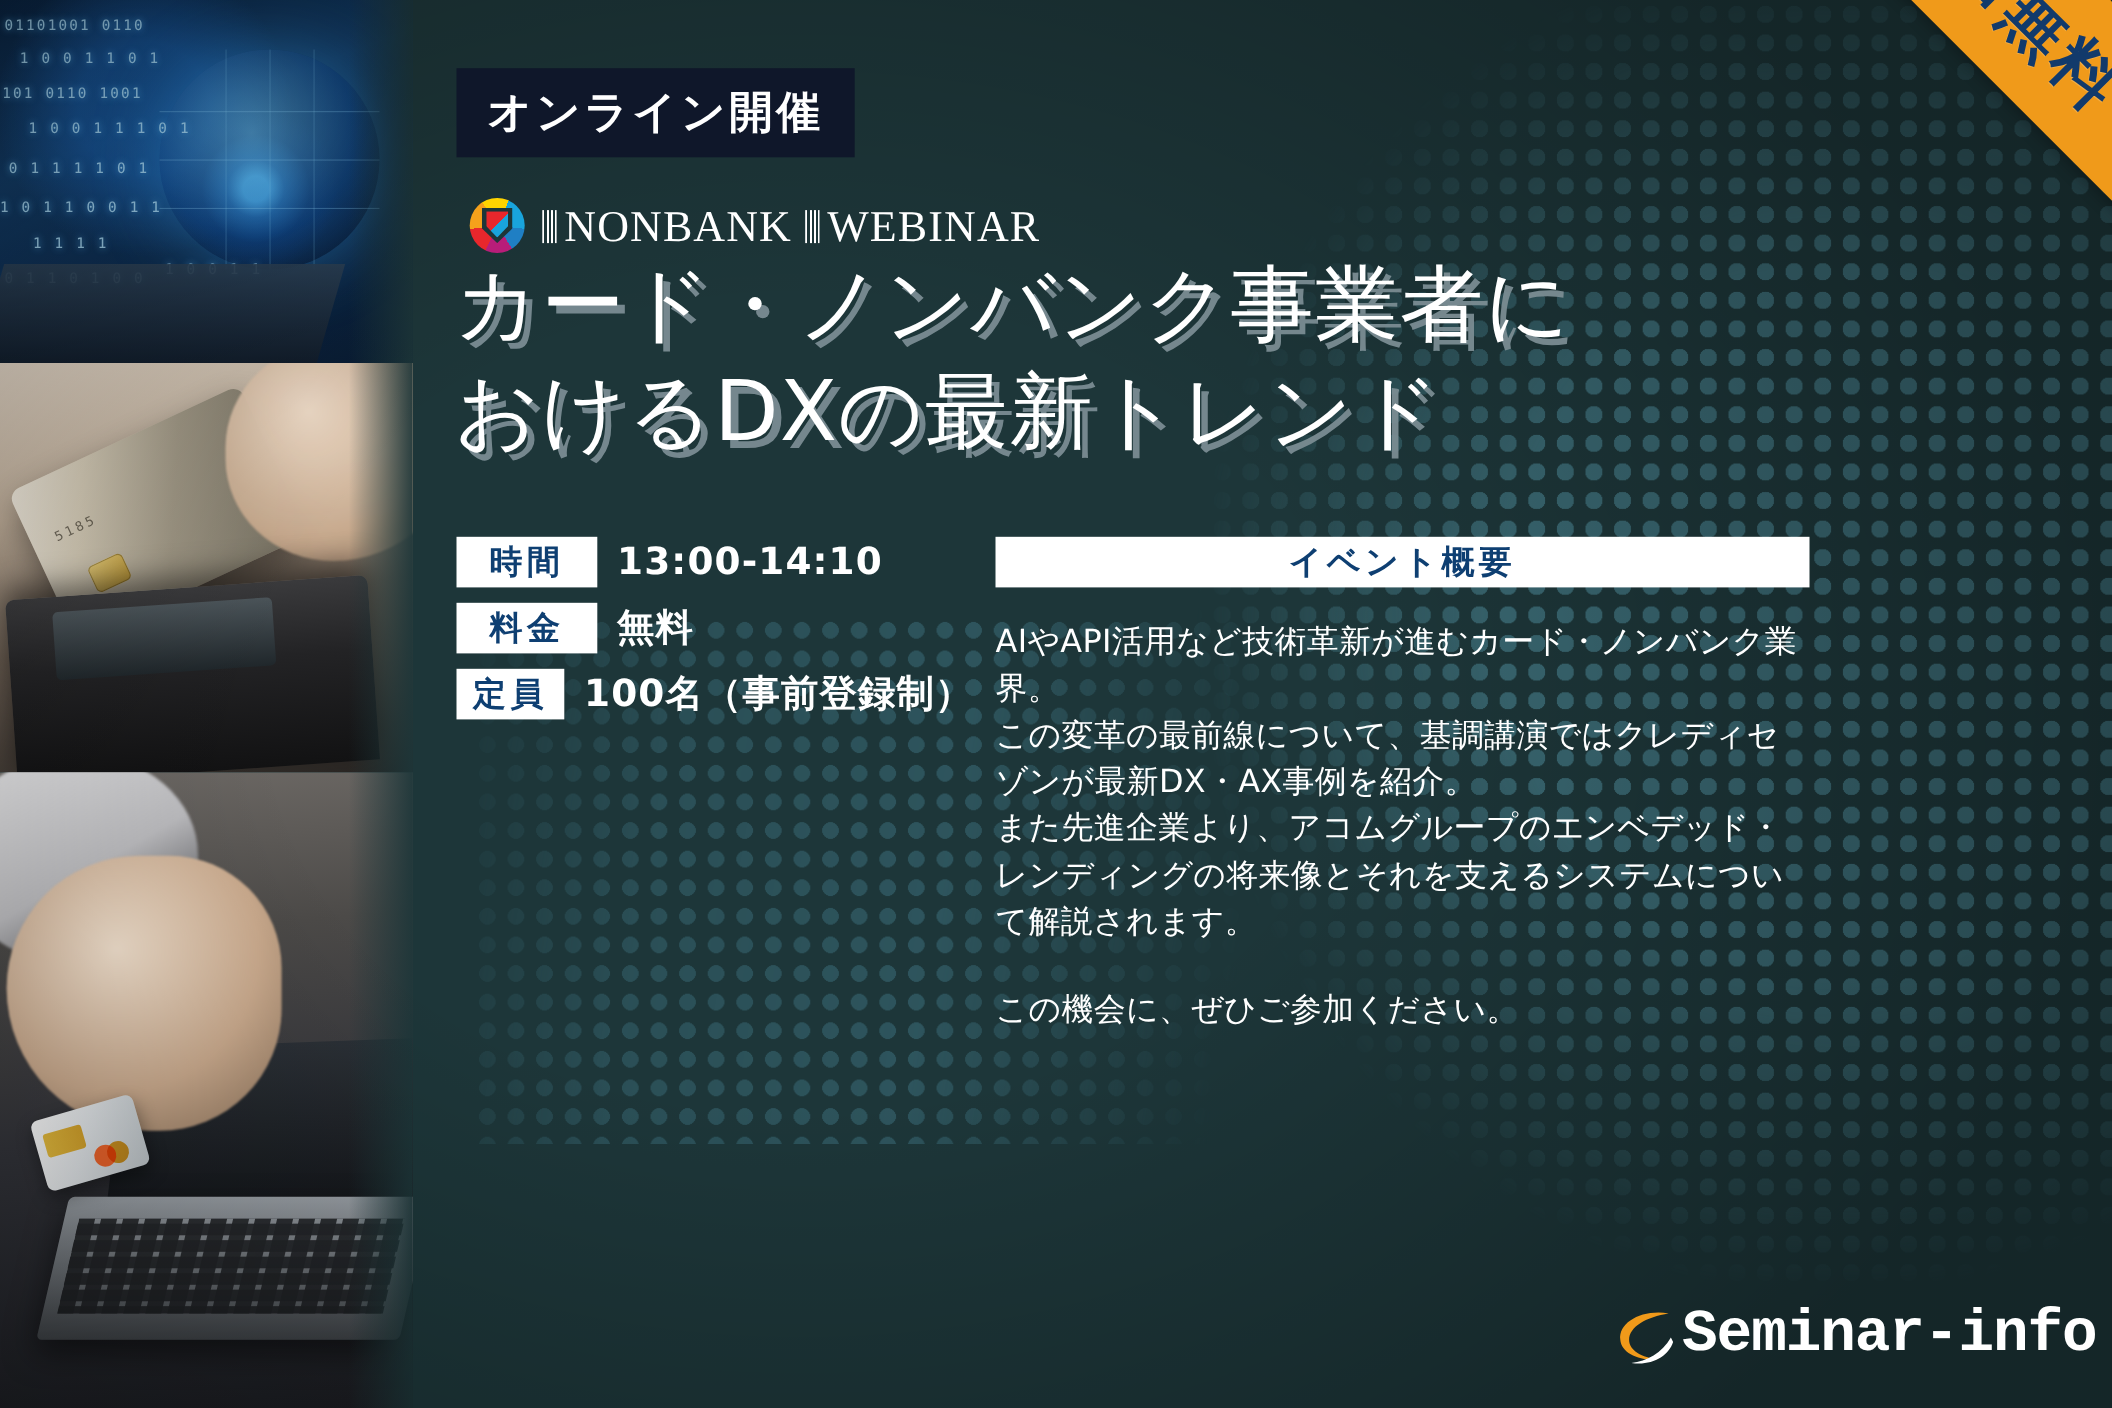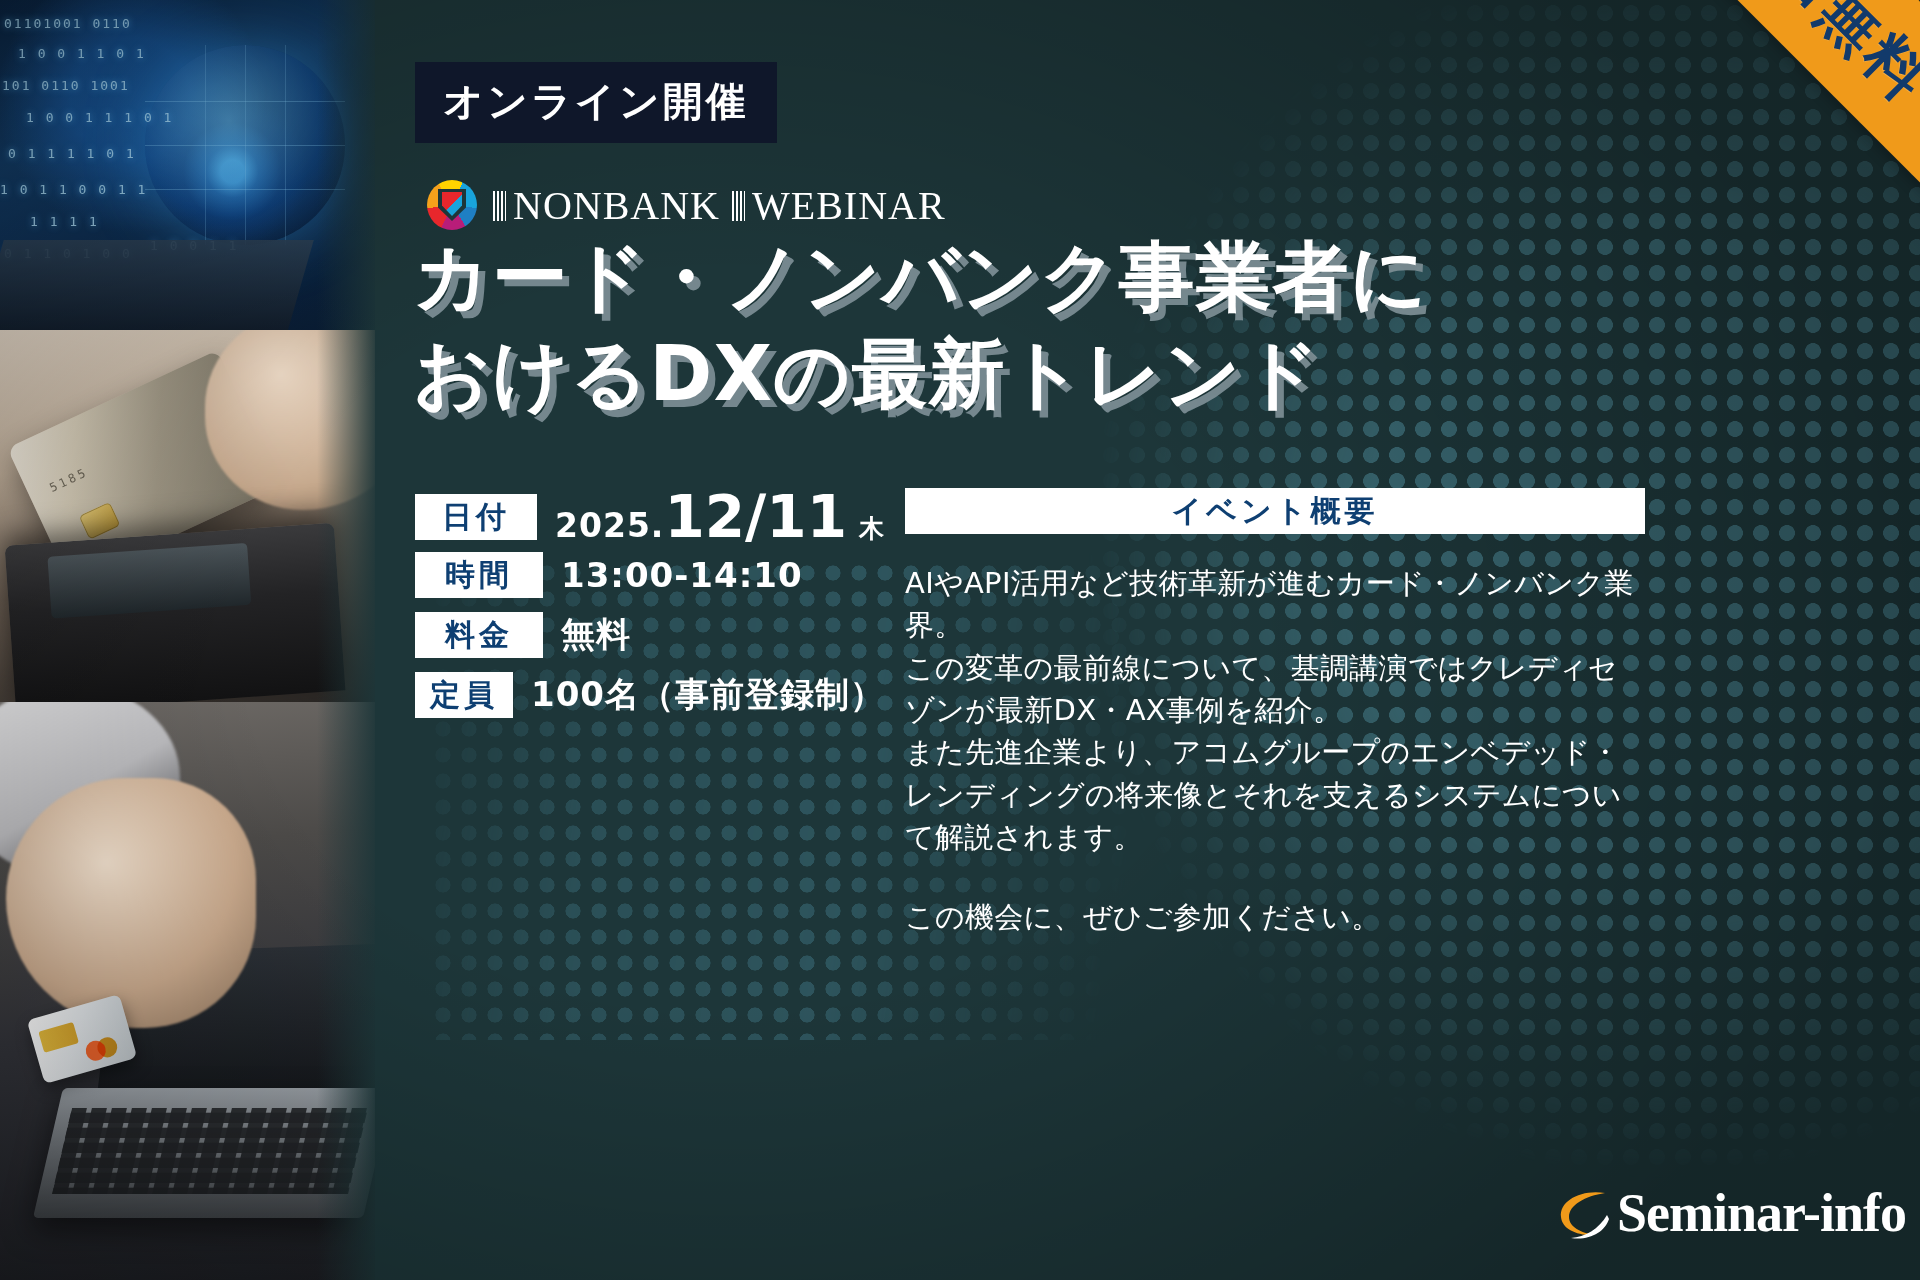--- a/index.html
+++ b/index.html
@@ -142,21 +142,21 @@
     color:#fff; font-size:40px; letter-spacing:1px; font-weight:500;
     font-family:"Liberation Serif","DejaVu Serif",serif;
     display:flex; align-items:baseline;
   }
   .bt-cap { font-size:40px; }
   .bt-bar { display:inline-block; width:13px; height:30px; margin-right:7px; position:relative; top:2px;
     background:repeating-linear-gradient(90deg,#fff 0 2px, transparent 2px 4px); }
 
   .title {
     position:absolute; left:-2px; top:228px; width:1150px;
-    color:#ffffff; font-weight:bold;
+    color:#ffffff; font-weight:normal;
     font-size:76px; line-height:1.28; letter-spacing:1px;
     font-family:"DejaVu Sans","Liberation Sans",sans-serif;
     text-shadow:7px 7px 0 rgba(122,140,146,.95);
     white-space:pre-line;
   }
 
   
   .details { position:absolute; left:0; top:488px; width:470px; }
   .drow { display:flex; align-items:center; margin-bottom:14px; }
   .dlabel {
@@ -193,21 +193,21 @@
   .panel-cta {
     margin-top:40px; color:#ffffff; font-size:29px; letter-spacing:.3px;
     font-family:"DejaVu Sans","Liberation Sans",sans-serif;
   }
 
   
   .silogo { position:absolute; right:14px; bottom:36px; display:flex; align-items:center; gap:4px; }
   .si-swoosh { width:58px; height:56px; position:relative; }
   .si-text {
     color:#ffffff; font-size:54px; font-weight:bold; letter-spacing:-1px;
-    font-family:Liberation Serif, serif;
+    font-family:Liberation Mono, monospace;
     text-align:right;
   }
 </style>
 </head>
 <body>
 
 <div id="stage">
 
   <div class="photos">
 
@@ -287,28 +287,20 @@
         <span class="bt-bar"></span>
           <span class="bt-cap">WEBINAR</span>
       </div>
     </div>
 
     <div class="title">カード・ノンバンク事業者に
 おけるDXの最新トレンド</div>
 
     <div class="details">
 
-      <div class="drow row-date">
-        <div class="dlabel">日付</div>
-        <div class="dval">
-          <span class="d-year">2025.</span>
-          <span class="d-big">12/11</span>
-          <span class="d-dow">木</span>
-        </div>
-      </div>
 
       <div class="drow">
         <div class="dlabel">時間</div>
         <div class="dval">13:00-14:10</div>
       </div>
 
 
       <div class="drow">
         <div class="dlabel">料金</div>
         <div class="dval">無料</div>

